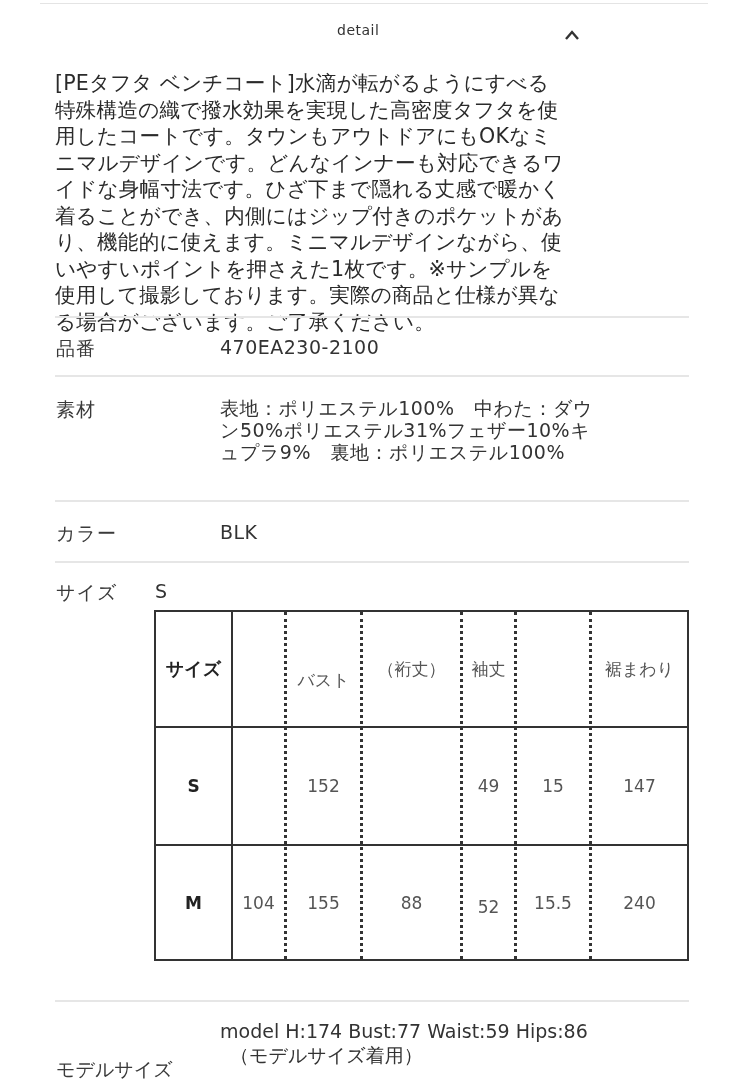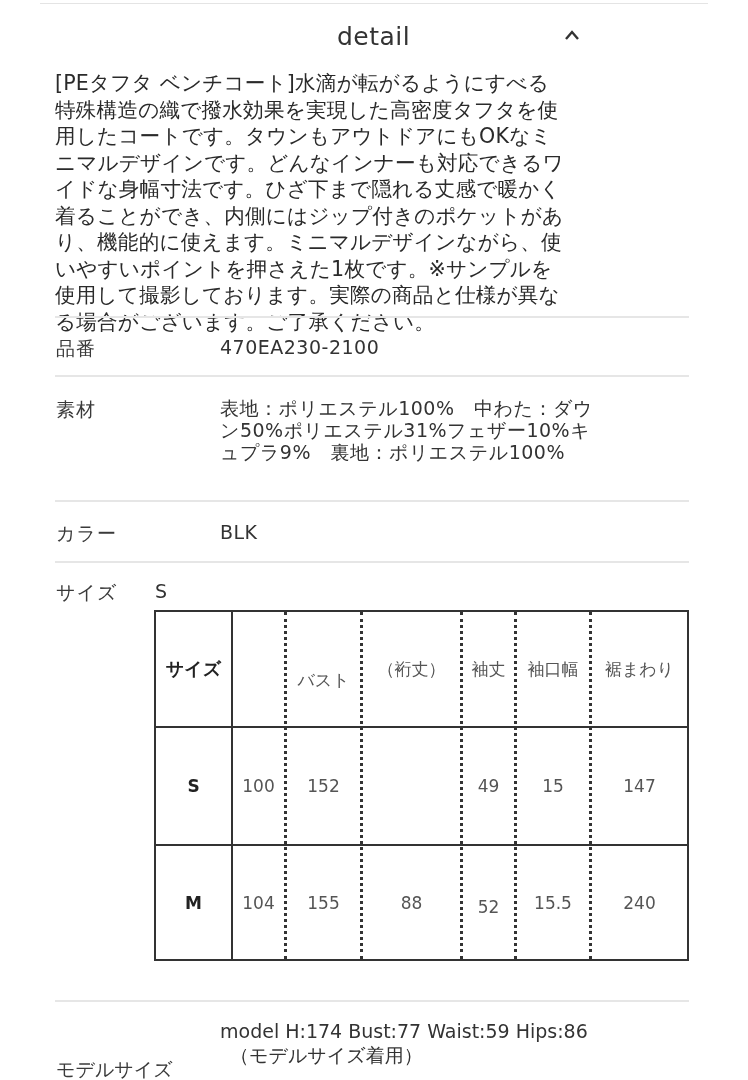--- a/index.html
+++ b/index.html
@@ -2,21 +2,21 @@
 <html><head>
 <meta charset="utf-8">
 <style>
   html, body { margin: 0; padding: 0; }
   body {
     width: 748px; height: 1080px; background: #ffffff; position: relative; overflow: hidden;
     font-family: "DejaVu Sans", "Liberation Sans", sans-serif; color: #2e2e2e;
   }
   .topline { position: absolute; left: 40px; right: 40px; top: 3px; height: 1px; background: #e4e4e4; }
   .header { position: absolute; left: 0; top: 18px; width: 748px; height: 36px; }
-  .header-title { position: absolute; left: 337px; top: 4px; font-size: 25px; letter-spacing: 0.5px; color: #333; }
+  .header-title { position: absolute; left: 337px; top: 4px; font-size: 14px; letter-spacing: 0.5px; color: #333; }
   .chevron { position: absolute; left: 563px; top: 10px; width: 18px; height: 14px; }
   .desc {
     position: absolute; left: 55px; top: 70px; width: 660px;
     font-size: 20.6px; line-height: 26.5px; color: #2a2a2a; letter-spacing: 0.2px; white-space: pre-line;
   }
   .divider { position: absolute; left: 55px; width: 634px; height: 2px; background: #e6e6e6; }
   .row-label { position: absolute; left: 56px; font-size: 19px; color: #3a3a3a; letter-spacing: 1px; }
   .row-value { position: absolute; left: 220px; font-size: 19px; color: #333; letter-spacing: 0.5px; line-height: 22px; white-space: pre-line; }
   .size-label { position: absolute; left: 56px; top: 580px; font-size: 19px; color: #3a3a3a; letter-spacing: 1px; }
   .size-sel { position: absolute; left: 155px; top: 580px; font-size: 19px; color: #333; }
@@ -85,25 +85,23 @@
   <div class="vdot" style="left:128px"></div>
   <div class="vdot" style="left:204px"></div>
   <div class="vdot" style="left:304px"></div>
   <div class="vdot" style="left:358px"></div>
   <div class="vdot" style="left:433px"></div>
 
   <div class="cell head" style="left:0;top:0;width:75px;height:114px">サイズ</div>
   <div class="cell" style="left:131px;top:0;width:73px;height:136px">バスト</div>
   <div class="cell" style="left:207px;top:0;width:97px;height:114px">（裄丈）</div>
   <div class="cell" style="left:307px;top:0;width:51px;height:114px">袖丈</div>
-  <div class="cell" style="left:361px;top:0;width:72px;height:114px">袖口幅</div>
   <div class="cell" style="left:436px;top:0;width:95px;height:114px">裾まわり</div>
 
   <div class="cell rowh" style="left:0;top:116px;width:75px;height:116px">S</div>
-  <div class="cell" style="left:77px;top:116px;width:51px;height:116px">100</div>
   <div class="cell" style="left:131px;top:116px;width:73px;height:116px">152</div>
   <div class="cell" style="left:307px;top:116px;width:51px;height:116px">49</div>
   <div class="cell" style="left:361px;top:116px;width:72px;height:116px">15</div>
   <div class="cell" style="left:436px;top:116px;width:95px;height:116px">147</div>
 
   <div class="cell rowh" style="left:0;top:234px;width:75px;height:113px">M</div>
   <div class="cell" style="left:77px;top:234px;width:51px;height:113px">104</div>
   <div class="cell" style="left:131px;top:234px;width:73px;height:113px">155</div>
   <div class="cell" style="left:207px;top:234px;width:97px;height:113px">88</div>
   <div class="cell" style="left:307px;top:234px;width:51px;height:121px">52</div>

